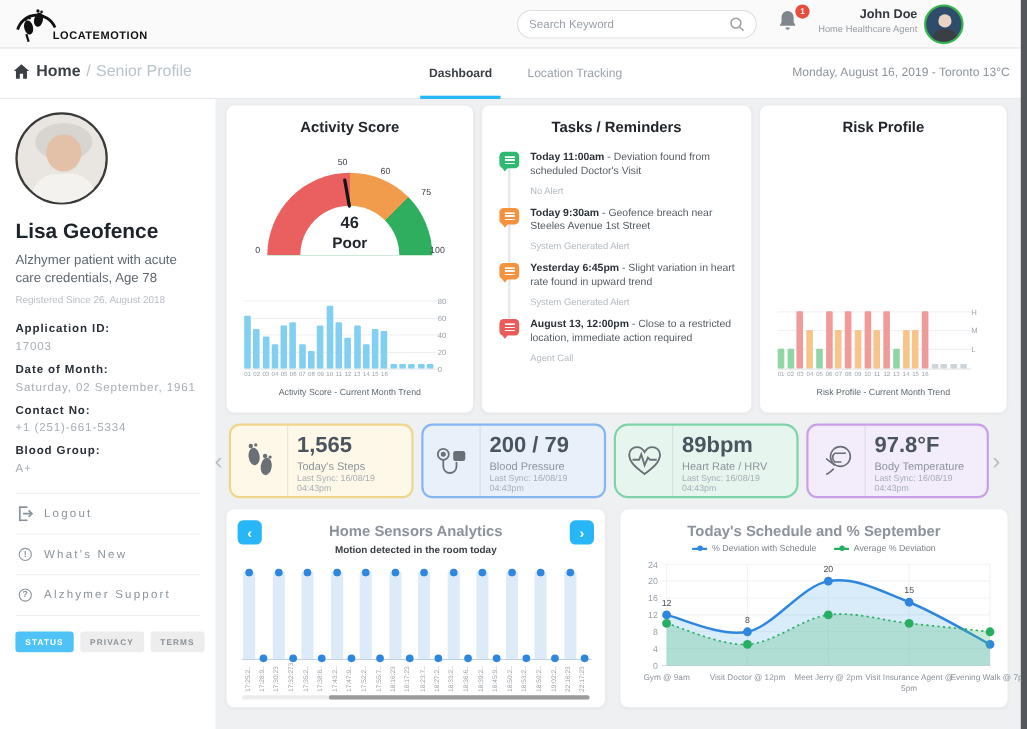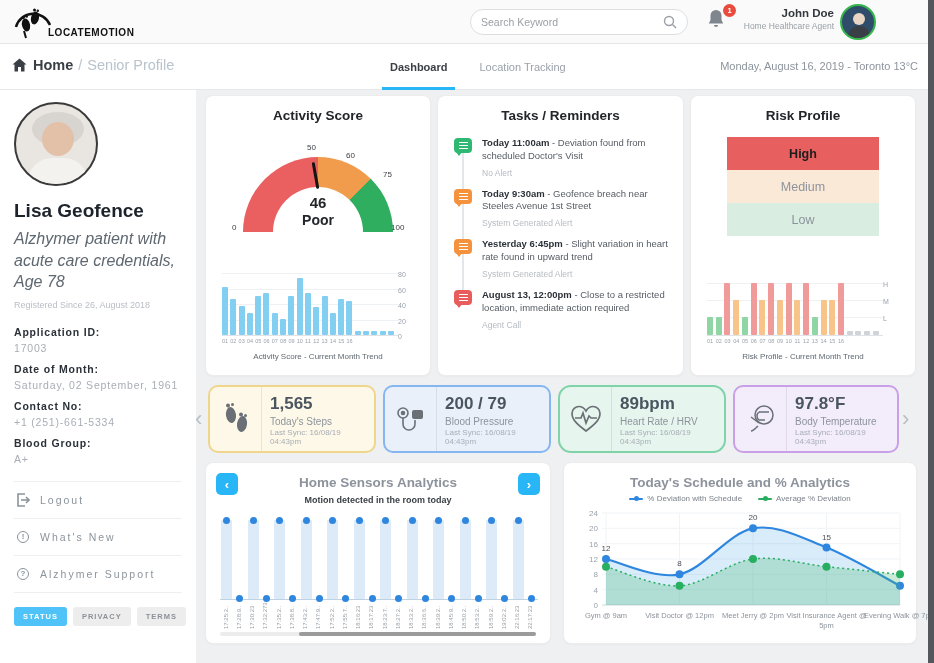--- a/index.html
+++ b/index.html
@@ -35,21 +35,21 @@
   .tab.active::after { content:''; position:absolute; left:-6px; right:-6px; bottom:0; height:3px; background:#29b6f6; }
   .date-weather { position:absolute; right:16px; top:16px; font-size:11px; color:#8d949c; }
 
   
   .sidebar { position:absolute; left:0; top:90px; width:196px; height:573px; background:#fff; padding:12px 14px; }
   .avatar-lg { width:84px; height:84px; border-radius:50%; border:2px solid #3a3a3a; background:#e9e5e1; position:relative; overflow:hidden; }
   .avatar-lg .hair { position:absolute; left:16px; top:8px; width:52px; height:34px; border-radius:50%; background:#d8d4d0; }
   .avatar-lg .face { position:absolute; left:26px; top:18px; width:32px; height:34px; border-radius:50%; background:#e3c1a8; }
   .avatar-lg .shoulders { position:absolute; left:12px; top:54px; width:60px; height:32px; border-radius:24px 24px 0 0; background:#f4f2ef; }
   .p-name { font-size:19px; font-weight:bold; color:#1d232a; margin-top:14px; }
-  .p-desc { font-size:16px; color:#5f6870; line-height:1.35; margin-top:6px;font-style:italic; }
+  .p-desc { font-size:12px; color:#5f6870; line-height:1.35; margin-top:6px; }
   .p-reg { font-size:9px; color:#b9bec5; margin-top:7px; }
   .p-fields { margin-top:16px; }
   .pf-label { font-size:10.5px; font-weight:bold; color:#2b3138; letter-spacing:.8px; margin-top:9px; }
   .pf-value { font-size:10.5px; color:#a8aeb6; letter-spacing:.8px; margin-top:4px; }
   .side-menu { margin-top:16px; border-top:1px solid #efefef; }
   .menu-item { display:flex; align-items:center; gap:10px; padding:11px 2px; border-bottom:1px solid #efefef; cursor:pointer; }
   .menu-item .mi-ic { width:14px; height:14px; color:#8b949c; display:flex; align-items:center; justify-content:center; }
   .mi-circle { width:12px; height:12px; border:1.3px solid #8b949c; border-radius:50%; font-size:8px; line-height:10px; text-align:center; color:#8b949c; font-weight:bold; }
   .menu-item span.mi-lbl { font-size:10.5px; color:#8b949c; letter-spacing:2px; }
   .side-footer { display:flex; gap:6px; margin-top:14px; }
@@ -110,21 +110,21 @@
   .risk-level.low { background:#d9eee1; }
 
   
   .stat-card { position:absolute; top:295px; width:168px; height:68px; border-radius:10px; border:2px solid; display:flex; align-items:stretch; }
   #stat-0 { left:12px; border-color:#f0d58c; background:#fdf8e8; }
   #stat-1 { left:187px; border-color:#85b6f2; background:#e9f0fa; }
   #stat-2 { left:362px; border-color:#7fd3a8; background:#e6f5ee;border-radius:13px; }
   #stat-3 { left:537px; width:166px; border-color:#c9a0e8; background:#f3ecfa; }
   .stat-icon { width:52px; display:flex; align-items:center; justify-content:center; border-right:1px solid rgba(0,0,0,.08); }
   .stat-body { flex:1; padding:7px 8px 5px; display:flex; flex-direction:column; }
-  .stat-value { font-size:17px; font-weight:bold; color:#4a5560; }
+  .stat-value { font-size:20px; font-weight:bold; color:#4a5560; }
   .stat-label { font-size:10px; color:#8d949c; margin-top:2px; }
   .stat-sync { font-size:8px; color:#a8aeb6; margin-top:auto; }
   .carousel-arrow { position:absolute; top:318px; font-size:22px; color:#b9bfc6; cursor:pointer; line-height:1; }
   #arrow-left { left:-1px; } #arrow-right { left:706px; }
 
   
   #card-sensors { left:9px; top:372px; width:346px; height:182px; }
   .nav-btn { position:absolute; top:10px; width:22px; height:22px; border-radius:5px; background:#29b6f6; color:#fff; font-size:13px; font-weight:bold; display:flex; align-items:center; justify-content:center; cursor:pointer; }
   #sensors-prev { left:10px; } #sensors-next { right:10px; }
   .sensors-sub { text-align:center; font-size:9px; font-weight:bold; color:#3a3f45; margin-top:5px; }
@@ -364,25 +364,20 @@
             <i></i>
           </span>
         <div class="task-text"><b>August 13, 12:00pm</b><span> - Close to a restricted location, immediate action required</span></div>
         <div class="task-sub">Agent Call</div>
       </div>
     </div>
   </div>
 
   <div class="card" id="card-risk">
     <div class="card-title">Risk Profile</div>
-    <div class="risk-levels">
-      <div class="risk-level high">High</div>
-      <div class="risk-level medium">Medium</div>
-      <div class="risk-level low">Low</div>
-    </div>
     <div class="mini-chart" id="risk-chart">
         <div class="grid" style="bottom: 52px;"></div>
         <div class="ytick" style="bottom: 48px;">H</div>
         <div class="grid" style="bottom: 35px;"></div>
         <div class="ytick" style="bottom: 31px;">M</div>
         <div class="grid" style="bottom: 18px;"></div>
         <div class="ytick" style="bottom: 14px;">L</div>
         <div class="axis"></div>
         <div class="bars">
           <div class="bar" style="height: 18px; background: rgb(143, 214, 164);"></div>
@@ -611,21 +606,21 @@
         <div class="slbl" style="left: 280.875px;">19:02:2..</div>
         <div class="slbl" style="left: 294.125px;">22:16:23</div>
         <div class="slbl" style="left: 307.375px;">22:17:23</div>
       </div>
     <div class="sensors-scroll">
       <div class="sensors-thumb"></div>
     </div>
   </div>
 
   <div class="card" id="card-schedule">
-    <div class="card-title muted">Today's Schedule and % Analytics</div>
+    <div class="card-title muted">Today's Schedule and % September</div>
     <div class="legend">
       <div class="legend-item">
         <span class="lmark blue"></span>
         <span>% Deviation with Schedule</span>
       </div>
       <div class="legend-item">
         <span class="lmark green"></span>
         <span>Average % Deviation</span>
       </div>
     </div>

